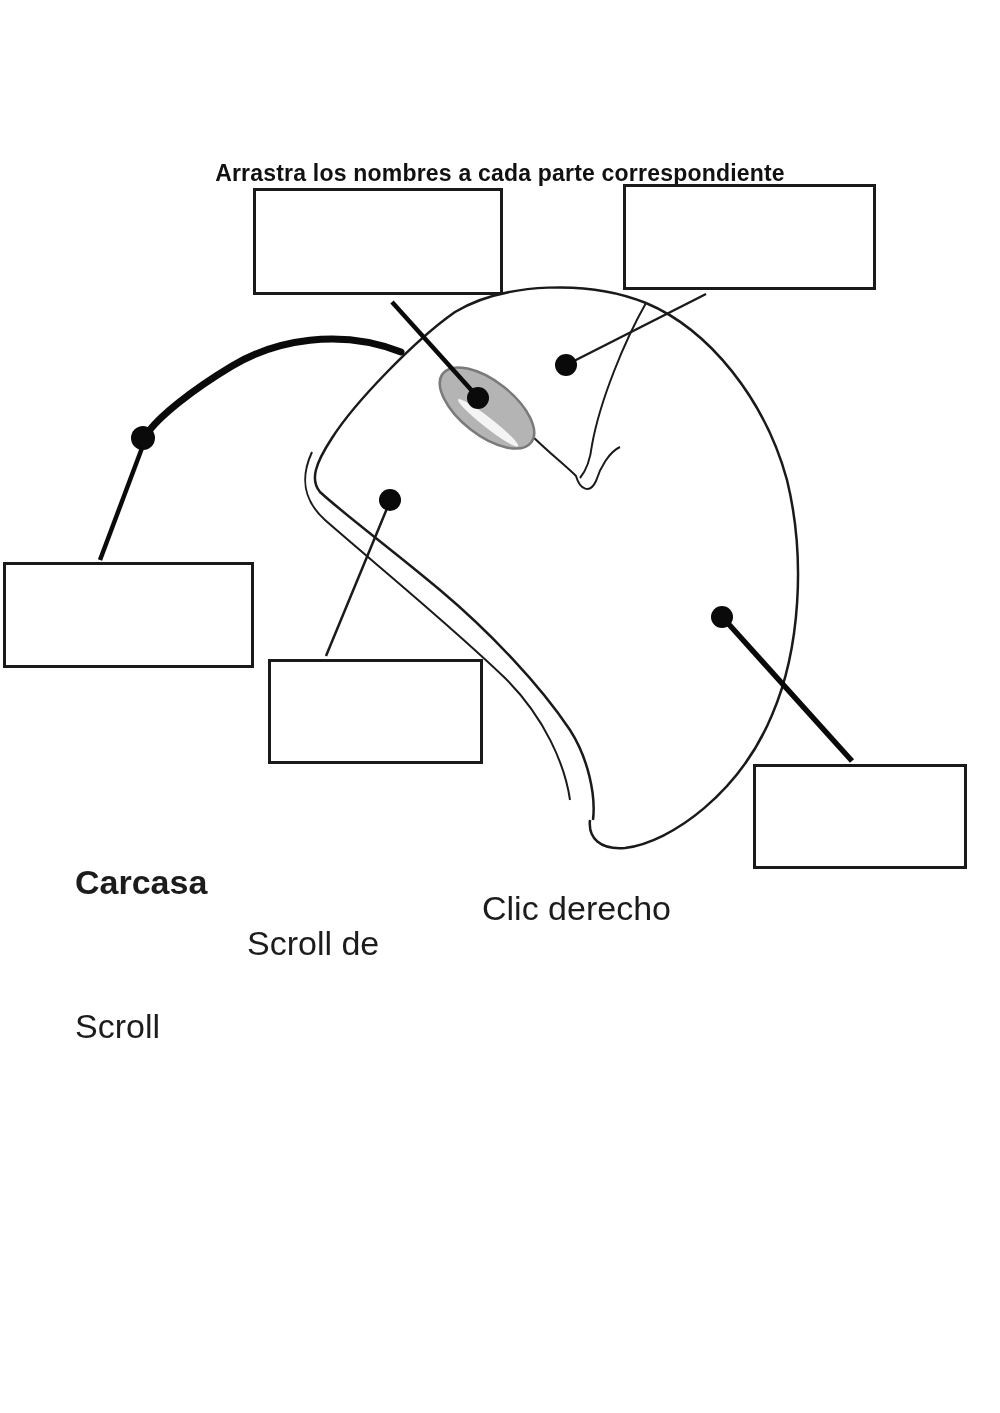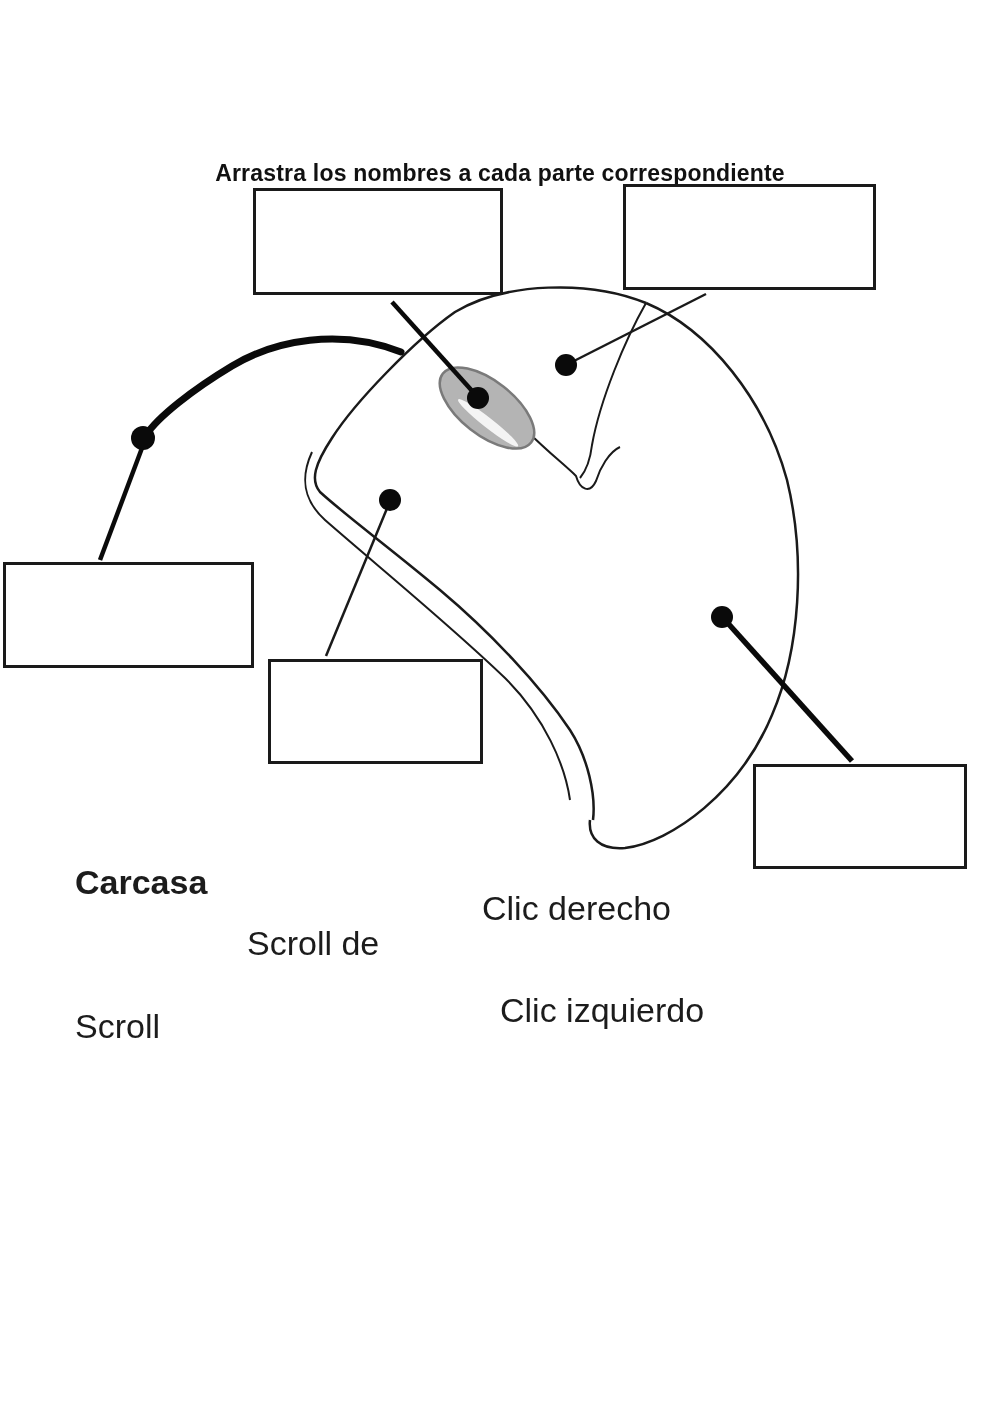--- a/index.html
+++ b/index.html
@@ -80,15 +80,14 @@
   <div class="word" style="left:75px;top:856px;font-weight:bold;">Carcasa</div>
 
   <div class="word" style="left:247px;top:864px;">
     <div>Scroll de</div>
   </div>
 
   <div class="word" style="left:470px;top:882px;margin-left:12px;">Clic derecho</div>
 
   <div class="word" style="left:75px;top:1000px;">Scroll</div>
 
-  <div class="word" style="left:500px;top:984px;">Clic izquierdo</div>
 
 </div>
 
 </body></html>

